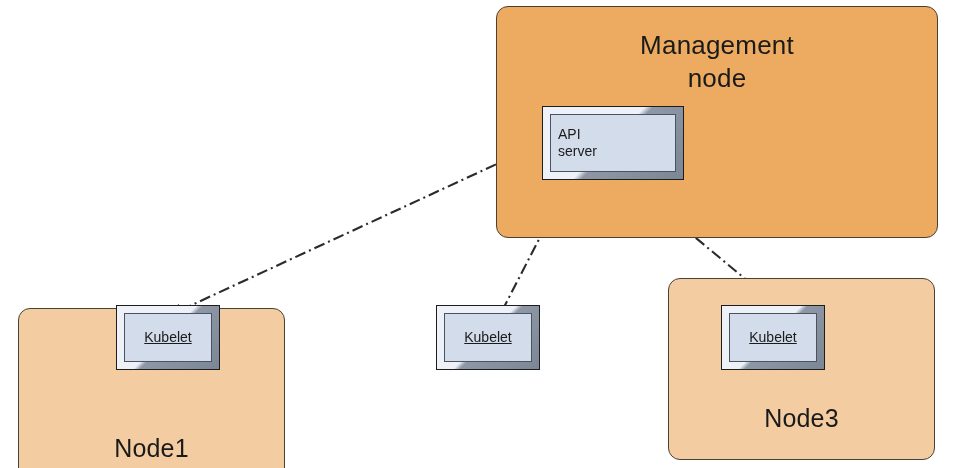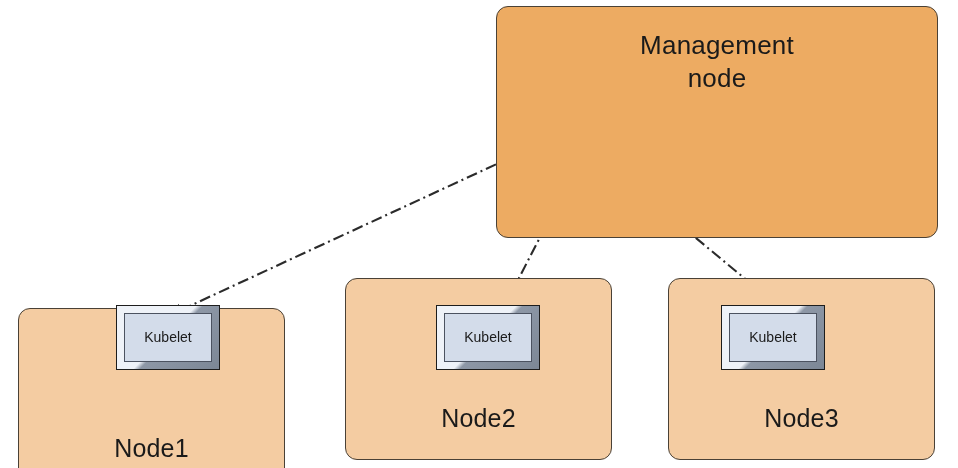--- a/index.html
+++ b/index.html
@@ -90,20 +90,21 @@
     color: #1b1b1b;
     font-size: 14px;
     line-height: 17px;
     padding-left: 7px;
     white-space: pre-line;
   }
   .kubelet-inner .bevel-label {
     width: 100%;
     text-align: center;
     padding-left: 0;
+    text-decoration: underline;
   }
 
   
   .cuboid {
     position: absolute;
   }
   .cuboid svg { display: block; }
   .cuboid-label {
     position: absolute;
     left: 0;
@@ -141,34 +142,37 @@
 
       CA --&gt;
     <line x1="683" y1="145" x2="868" y2="168" stroke="#2b2b2b" stroke-width="2.1" stroke-dasharray="11 4 2 4" marker-start="url(#arrowStart)" marker-end="url(#arrowEnd)"></line>
   </svg>
 
   <div class="container-node mgmt-node" style="left:496px; top:6px; width:442px; height:232px;">
     <div class="container-title mgmt-title">Management
 node</div>
   </div>
 
+  <div class="bevel-box" style="left:542px; top:106px; width:142px; height:74px;">
+    <div class="bevel-inner">
+      <span class="bevel-label">API
+server</span>
+    </div>
+  </div>
 
 
   <div class="container-node worker-node" style="left:18px; top:284px; width:267px; height:182px;margin-top:24px;">
     <div class="container-title worker-title">Node1</div>
   </div>
   <div class="bevel-box" style="left:116px; top:305px; width:104px; height:65px;">
     <div class="bevel-inner kubelet-inner">
       <span class="bevel-label">Kubelet</span>
     </div>
   </div>
 
-  <div class="container-node worker-node" style="left:345px; top:278px; width:267px; height:182px;">
-    <div class="container-title worker-title">Node2</div>
-  </div>
   <div class="bevel-box" style="left:436px; top:305px; width:104px; height:65px;">
     <div class="bevel-inner kubelet-inner">
       <span class="bevel-label">Kubelet</span>
     </div>
   </div>
 
   <div class="container-node worker-node" style="left:668px; top:278px; width:267px; height:182px;">
     <div class="container-title worker-title">Node3</div>
   </div>
   <div class="bevel-box" style="left:721px; top:305px; width:104px; height:65px;">

